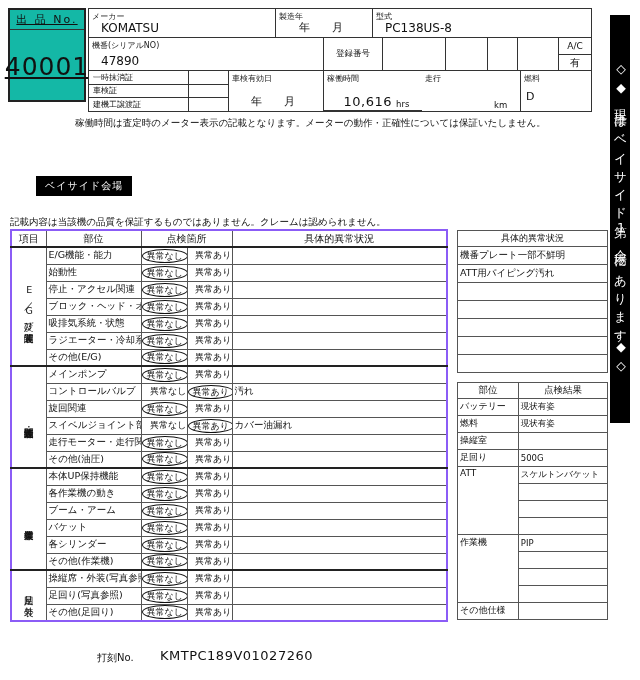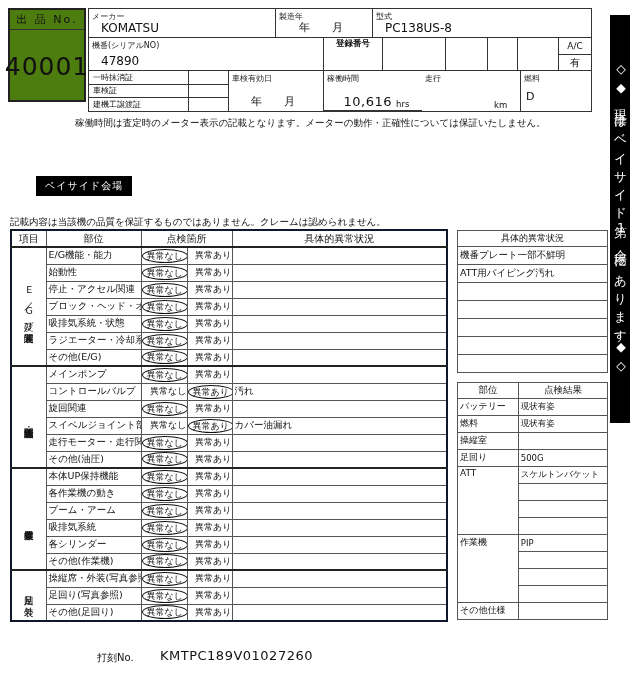--- a/index.html
+++ b/index.html
@@ -3,34 +3,34 @@
 <meta charset="utf-8">
 <style>
   * { margin:0; padding:0; box-sizing:border-box; }
   html,body { background:#fff; }
   .page {
     position:relative; width:640px; height:680px; background:#fff;
     font-family:"DejaVu Sans","Liberation Sans",sans-serif; color:#111;
     overflow:hidden;
   }
   
-  .exhibit-box { position:absolute; left:8px; top:8px; width:78px; height:94px; border:2px solid #222; background:#4d7c0f; }
+  .exhibit-box { position:absolute; left:8px; top:8px; width:78px; height:94px; border:2px solid #222; background:#14b8a6;text-decoration:underline; }
   .exhibit-header { height:20px; border-bottom:1px solid #333; font-size:11px; letter-spacing:2px; text-align:center; line-height:20px; }
   .exhibit-no { height:72px; display:flex; align-items:center; justify-content:center; font-size:25px; letter-spacing:1px; }
   
   .ht { position:absolute; left:88px; top:8px; width:504px; height:104px; border:1.5px solid #333; display:flex; flex-direction:column; background:#fff; }
   .ht-row { display:flex; width:100%; }
   .r1 { height:29px; } .r2 { height:33px; } .r3 { flex:1; }
   .hc { border-right:1px solid #333; border-bottom:1px solid #333; position:relative; overflow:hidden; }
   .hc.last { border-right:none; }
   .r3 .hc { border-bottom:none; }
   .lbl { font-size:8px; color:#222; position:absolute; left:3px; top:2px; white-space:nowrap; }
   .val { font-size:12px; position:absolute; left:12px; bottom:2px; white-space:nowrap;margin-top:30px; }
   .centerval { font-size:11px; position:absolute; left:0; right:6px; bottom:2px; text-align:center; white-space:nowrap; }
-  .reg-cell { display:flex; justify-content:center; font-size:8.5px;font-weight:bold; }
+  .reg-cell { display:flex; align-items:center; justify-content:center; font-size:8.5px; }
   .ac-cell { display:flex; flex-direction:column; }
   .ac-top { flex:1; border-bottom:1px solid #333; text-align:center; font-size:9px; line-height:16px; }
   .ac-bot { flex:1; text-align:center; font-size:10px; line-height:15px; }
   .docs { width:100%; height:100%; border-collapse:collapse; table-layout:fixed; }
   .docs td { border:1px solid #333; font-size:8px; padding-left:4px; height:13px; overflow:hidden; white-space:nowrap; }
   .docs td.dval { width:40px; }
   .docs tr:first-child td { border-top:none; } .docs tr:last-child td { border-bottom:none; }
   .docs td:first-child { border-left:none; } .docs td:last-child { border-right:none; }
   .hours-cell { display:flex; }
   .hsub { flex:1; display:flex; align-items:flex-end; padding:0 4px 1px 3px; position:relative; }
@@ -39,21 +39,21 @@
   .hsub .hval { margin-left:auto; font-size:13px; letter-spacing:0.5px; }
   .hsub .hunit { font-size:8.5px; width:22px; text-align:left; margin-left:4px; }
   
   .meter-note { position:absolute; left:75px; top:117px; font-size:9.5px; white-space:nowrap; }
   .venue-badge { position:absolute; left:36px; top:176px; background:#000; color:#fff; font-size:10px; padding:3px 9px; letter-spacing:1px; }
   .disclaimer { position:absolute; left:10px; top:216px; font-size:9.5px; white-space:nowrap; }
   
   table.sheet { border-collapse:collapse; table-layout:fixed; background:#fff; }
   table.sheet th, table.sheet td { border:1px solid #555; font-weight:normal; overflow:hidden; white-space:nowrap; padding:0 2px; }
   
-  .inspect { position:absolute; left:10px; top:229px; width:438px; border:2px solid #0f172a; font-size:9.5px; }
+  .inspect { position:absolute; left:10px; top:229px; width:438px; border:2px solid #8b5cf6; font-size:9.5px; }
   .inspect th { height:17px; font-size:10px; text-align:center; border-bottom:1.5px solid #222; }
   .inspect td { height:17px; }
   .inspect td.group { text-align:center; vertical-align:middle; border-right:1px solid #555; }
   .vlabel { writing-mode:vertical-rl; text-orientation:upright; font-size:9.5px; line-height:1.05; display:inline-block; letter-spacing:0px; }
   .inspect td.part { font-size:9.5px;margin-top:40px; }
   .inspect td.mark { text-align:right; font-size:9px; padding:0; }
   .mark-circle { display:inline-block; border:1.5px solid #111; border-radius:50%; padding:0 4px; line-height:12px; }
   .inspect tr.gstart td { border-top:2px solid #222; }
   .inspect td.note { font-size:9.5px; }
   
@@ -271,21 +271,21 @@
           <td class="mark"><span>異常あり</span></td>
           <td class="note"></td>
         </tr>
         <tr>
           <td class="part">ブーム・アーム</td>
           <td class="mark"><span class="mark-circle">異常なし</span></td>
           <td class="mark"><span>異常あり</span></td>
           <td class="note"></td>
         </tr>
         <tr>
-          <td class="part">吸排気系統</td>
+          <td class="part">バケット</td>
           <td class="mark"><span class="mark-circle">異常なし</span></td>
           <td class="mark"><span>異常あり</span></td>
           <td class="note"></td>
         </tr>
         <tr>
           <td class="part">各シリンダー</td>
           <td class="mark"><span class="mark-circle">異常なし</span></td>
           <td class="mark"><span>異常あり</span></td>
           <td class="note"></td>
         </tr>

